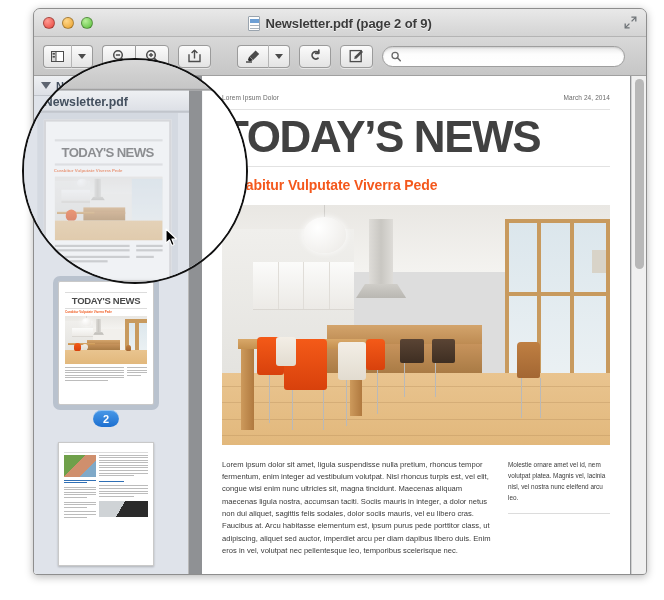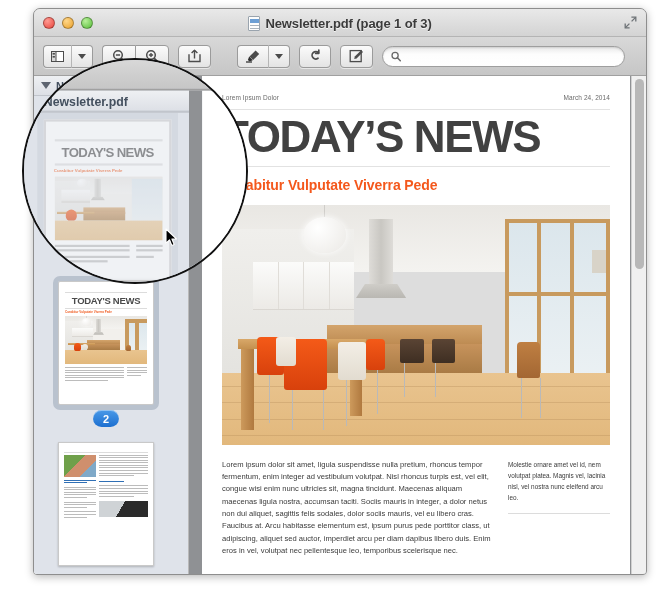--- a/index.html
+++ b/index.html
@@ -281,21 +281,21 @@
 
 <div id="window">
 
   <div id="titlebar">
     <div class="traffic" id="btn-close"></div>
     <div class="traffic" id="btn-min"></div>
     <div class="traffic" id="btn-max"></div>
 
     <div id="title-wrap">
       <div id="doc-icon"></div>
-      <div id="win-title">Newsletter.pdf (page 1 of 3)</div>
+      <div id="win-title">Newsletter.pdf (page 2 of 9)</div>
     </div>
 
     <svg id="fullscreen-icon" viewBox="0 0 13 13">
       <path d="M7.4 1.2h4.4v4.4" fill="none" stroke="#6d7276" stroke-width="1.3"></path>
       <path d="M11.6 1.4L7.6 5.4" stroke="#6d7276" stroke-width="1.3"></path>
       <path d="M5.6 11.8H1.2V7.4" fill="none" stroke="#6d7276" stroke-width="1.3"></path>
       <path d="M1.4 11.6l4-4" stroke="#6d7276" stroke-width="1.3"></path>
     </svg>
   </div>
 

